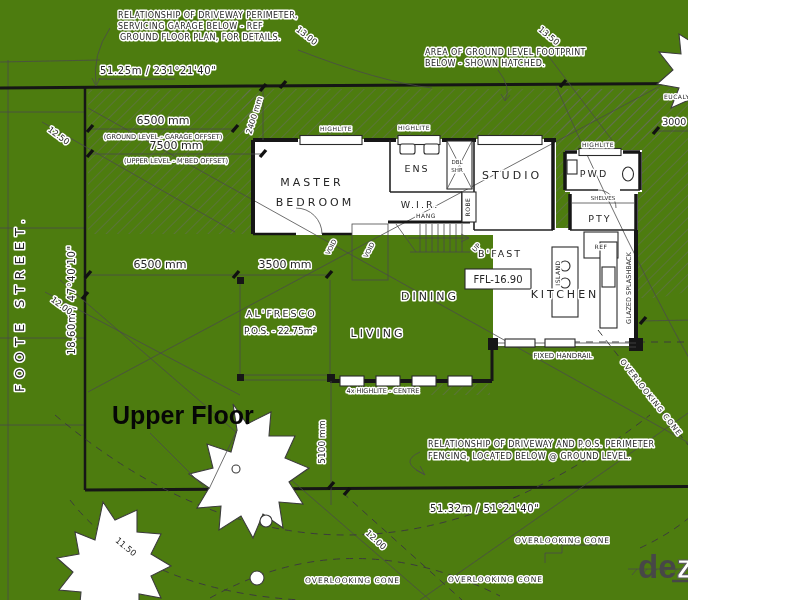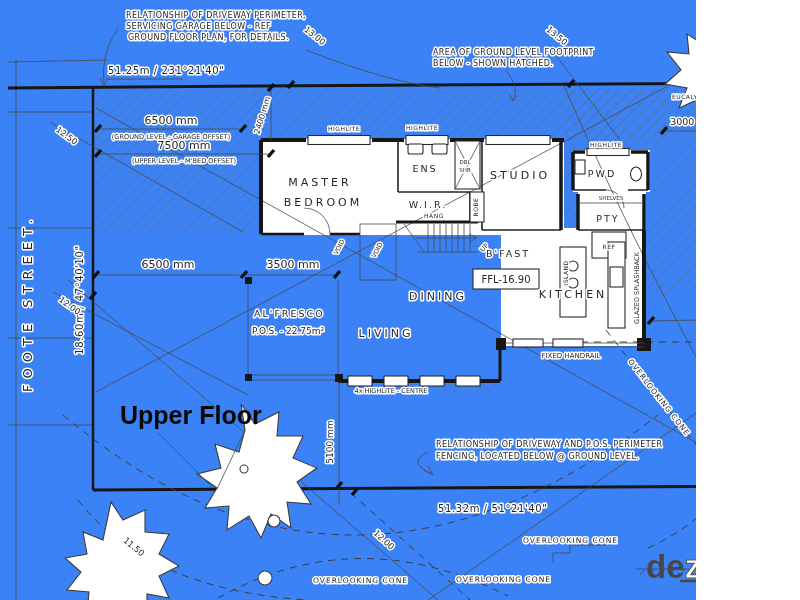--- a/index.html
+++ b/index.html
@@ -1,16 +1,16 @@
 <!DOCTYPE html>
 <html><head>
 <meta charset="utf-8">
 <style>
   html,body{margin:0;padding:0;background:#fff;}
-  .sheet{width:688px;height:600px;position:relative;background:#3b82f6;overflow:hidden;padding-left:8px;}
+  .sheet{width:688px;height:600px;position:relative;background:#4d7c0f;overflow:hidden;}
   svg{display:block;}
   text{font-family:"DejaVu Sans",sans-serif;fill:#262626;}
   .halo{paint-order:stroke;stroke:#ffffff;stroke-width:3px;stroke-linejoin:round;}
   .note{font-size:8px;letter-spacing:.4px;}
   .dimtxt{font-size:11px;}
   .subtxt{font-size:6.6px;}
   .room{font-size:11px;letter-spacing:3px;}
   .room-sm{font-size:9.5px;letter-spacing:2px;}
   .tiny{font-size:6px;letter-spacing:.5px;}
   .contour{font-size:8.5px;}

